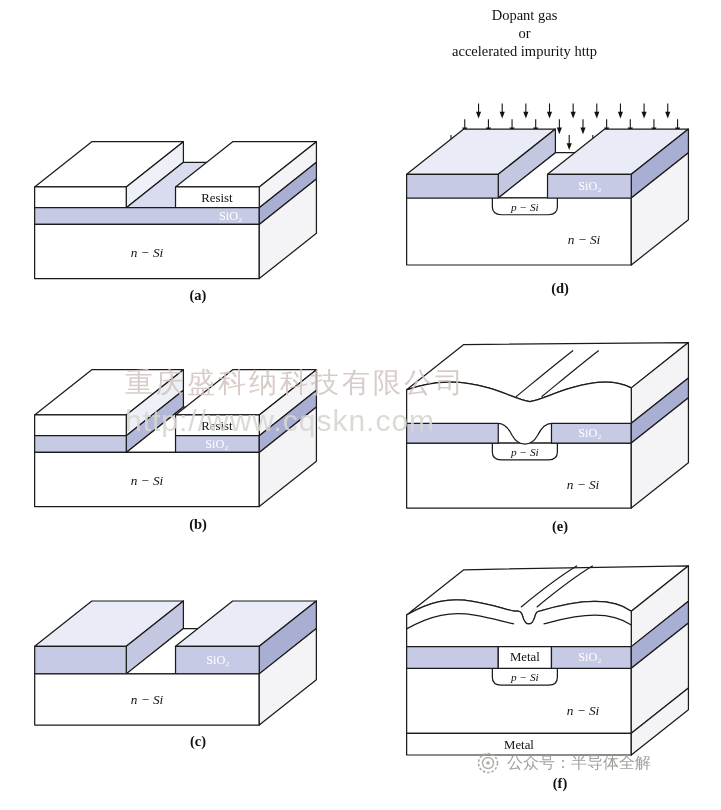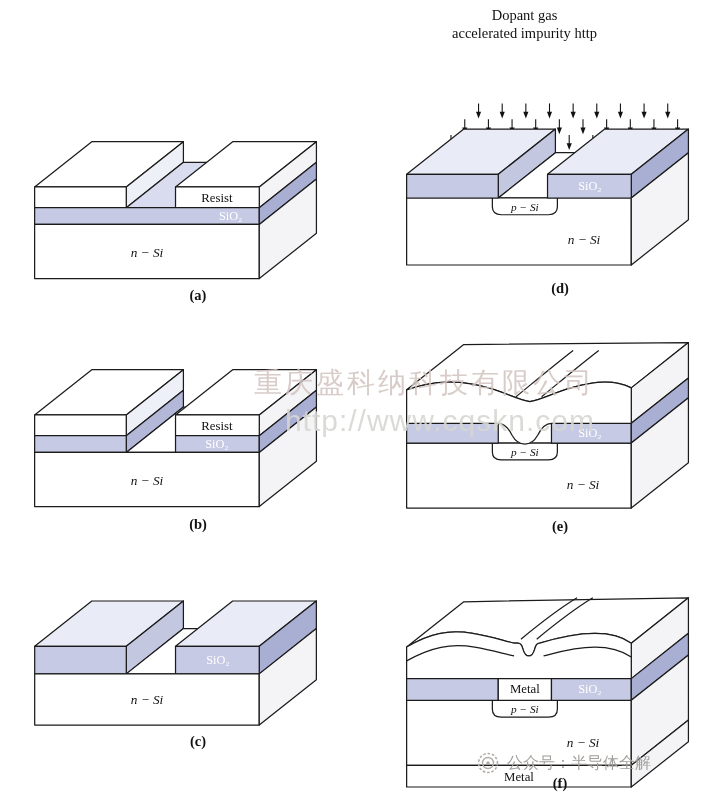--- a/index.html
+++ b/index.html
@@ -2,21 +2,21 @@
 <html><head>
 <meta charset="utf-8">
 <style>
   html,body{margin:0;padding:0;background:#fff;}
   .page{position:relative;width:721px;height:810px;background:#ffffff;overflow:hidden;
         font-family:"Liberation Serif","DejaVu Serif",serif;}
   .panel{position:absolute;}
   .cap{position:absolute;width:200px;text-align:center;font-weight:bold;font-size:14.5px;color:#111;}
   .hdr{position:absolute;left:382px;top:6px;width:285px;text-align:center;font-size:14.5px;
        line-height:18px;color:#111;}
-  .wm1,.wm2{position:absolute;left:125px;width:470px;text-align:right;pointer-events:none;
+  .wm1,.wm2{position:absolute;left:125px;width:470px;text-align:left;pointer-events:none;
        font-family:"Liberation Sans",sans-serif;}
   .wm1{top:364px;font-size:28px;color:#d2c4bf;letter-spacing:3px;opacity:.85;}
   .wm2{top:404px;font-size:30px;color:#d7d7d2;letter-spacing:1px;opacity:.9;}
   .footer{position:absolute;left:476px;top:751px;display:flex;align-items:center;gap:7px;
        color:#a39f9b;font-size:16px;font-family:Liberation Mono, monospace;}
   svg{display:block;}
   .ln{stroke:#1b1b1b;stroke-width:1.25;stroke-linejoin:round;}
   .wh{fill:#ffffff;} .pur{fill:#c7cae5;} .purd{fill:#a9aed3;} .purt{fill:#d9dbef;}
   .wall{fill:#eef0f7;} .wallp{fill:#b4b8d8;} .wallc{fill:#c3c7e0;} .ltop{fill:#e9ebf6;}
   .side{fill:#f4f4f7;} .nf{fill:none;}
@@ -26,20 +26,21 @@
   .ti{font-size:13.5px;font-style:italic;fill:#111;}
   .tis{font-size:11.5px;font-style:italic;fill:#111;}
 </style>
 </head>
 <body>
 
 <div class="page">
 
   <div class="hdr">
     <div>Dopant gas</div>
+    <div>or</div>
     <div>accelerated impurity http</div>
   </div>
 
   <div class="panel" style="left:10px;top:86px">
     <svg width="335" height="198" viewBox="0 0 340 200">
       <g>
         <polygon class="ln wh" points="25,102 118,102 176,56 83,56"></polygon>
         <polygon class="ln wall" points="118,102 176,56 176,77 118,123"></polygon>
         <polygon class="ln purt" points="118,123 168,123 226,77 176,77"></polygon>
         <polygon class="ln wh" points="168,102 253,102 311,56 226,56"></polygon>
@@ -183,21 +184,21 @@
         <path class="ln wh" d="M25,78 C55,68 80,68 108,76 C126,81 138,88 150,90 C162,88 174,81 192,76 C218,68 238,68 253,76 L253,112 L172,112 C166,112 161,118 158,124 Q153,133 145,133 Q137,133 132,124 C129,118 124,112 118,112 L25,112 Z"></path>
         <polygon class="ln side" points="253,132 311,86 311,152 253,198"></polygon>
       </g>
       <text x="211" y="126" class="tw">SiO₂</text>
       <text x="145" y="145" class="tis">p − Si</text>
       <text x="204" y="179" class="ti">n − Si</text>
     </svg>
   </div>
   <div class="cap" style="left:460px;top:518px">(e)</div>
 
-  <div class="panel" style="left:382px;top:580px">
+  <div class="panel" style="left:382px;top:548px">
     <svg width="335" height="213" viewBox="0 0 340 216">
       <g>
         <path class="ln wh" d="M25,68 C48,54 68,50 92,54 C112,57 124,62 134,64 L138,64 C141,64 142,66 143,70 Q145,77 149,77 Q153,77 155,70 C156,66 157,64 160,64 C173,60 193,54 216,54 C232,54 245,58 253,64 L311,18 L83,22 Z"></path>
         <path class="ln nf" d="M141,60 C158,46 178,30 198,18"></path>
         <path class="ln nf" d="M157,60 C174,46 194,30 214,18"></path>
         <polygon class="ln side" points="253,64 311,18 311,54 253,100"></polygon>
         <path class="ln wh" d="M25,100 L25,68 C48,54 68,50 92,54 C112,57 124,62 134,64 L138,64 C141,64 142,66 143,70 Q145,77 149,77 Q153,77 155,70 C156,66 157,64 160,64 C173,60 193,54 216,54 C232,54 245,58 253,64 L253,100 Z"></path>
         <path class="ln nf" d="M25,82 C50,68 70,64 94,68 C112,71 124,75 134,77 M164,77 C176,74 194,68 216,68 C232,68 244,72 253,78"></path>
         <rect class="ln wh" x="25" y="122" width="228" height="66"></rect>
         <path class="ln wh" d="M112,122 L112,131 Q112,139 121,139 L169,139 Q178,139 178,131 L178,122 Z"></path>

